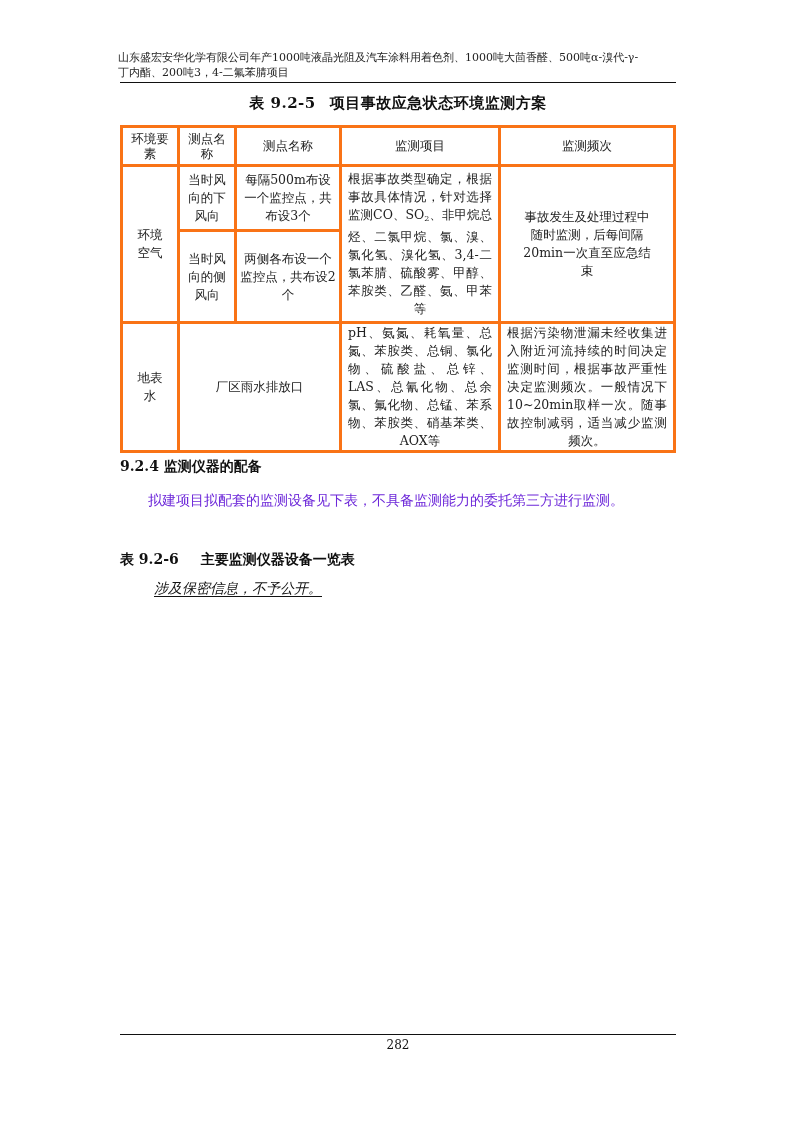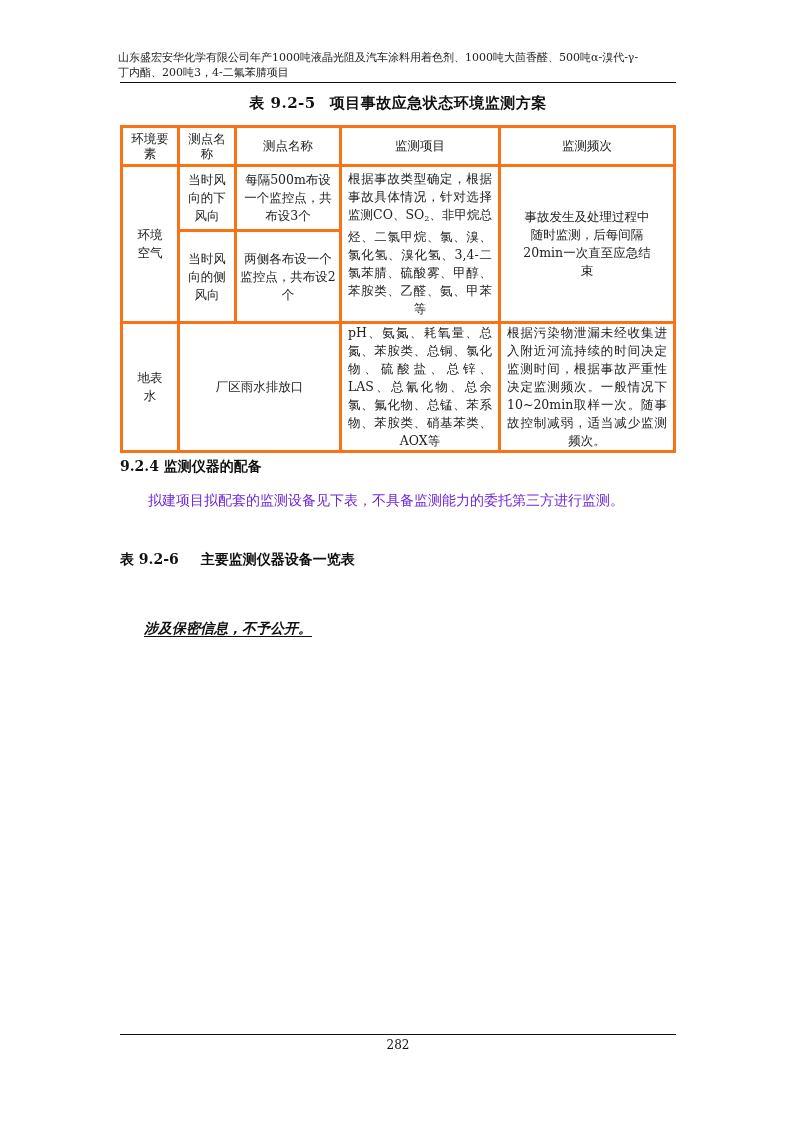--- a/index.html
+++ b/index.html
@@ -17,22 +17,22 @@
   table.mon td { border:3px solid #f97316; text-align:center; vertical-align:middle; padding:0 3px; color:#222; }
   table.mon tr.head td { height:36px; line-height:15.5px; }
   table.mon td.left-just { text-align:justify; text-align-last:center; padding:0 6px; }
   sub { font-size:8px; vertical-align:-2px; }
   .section { position:absolute; left:120px; top:458px; font-size:14px; font-weight:bold; }
   .para { position:absolute; left:120px; top:484px; width:556px; font-size:14px; line-height:33px;
           text-indent:28px; color:#6d28d9; text-align:justify; }
   .caption2 { position:absolute; left:120px; top:551px; width:556px; text-align:left;
               font-size:14px; font-weight:bold; }
   .caption2 .num { margin-right:22px; }
-  .confid { position:absolute; left:144px; top:580px; font-size:14px; font-weight:bold;
-            font-style:italic; text-decoration:underline; text-underline-offset:3px;margin-top:40px; }
+  .confid { position:absolute; left:154px; top:580px; font-size:14px; font-weight:normal;
+            font-style:italic; text-decoration:underline; text-underline-offset:3px; }
   .footer-rule { position:absolute; left:120px; top:1034px; width:556px; border-top:1px solid #111; }
   .page-num { position:absolute; left:120px; top:1038px; width:556px; text-align:center; font-size:12px; }
 </style>
 </head>
 <body>
 
 <div class="header">
   <div>山东盛宏安华化学有限公司年产1000吨液晶光阻及汽车涂料用着色剂、1000吨大茴香醛、500吨α-溴代-γ-</div>
   <div>丁内酯、200吨3，4-二氟苯腈项目</div>
 </div>

